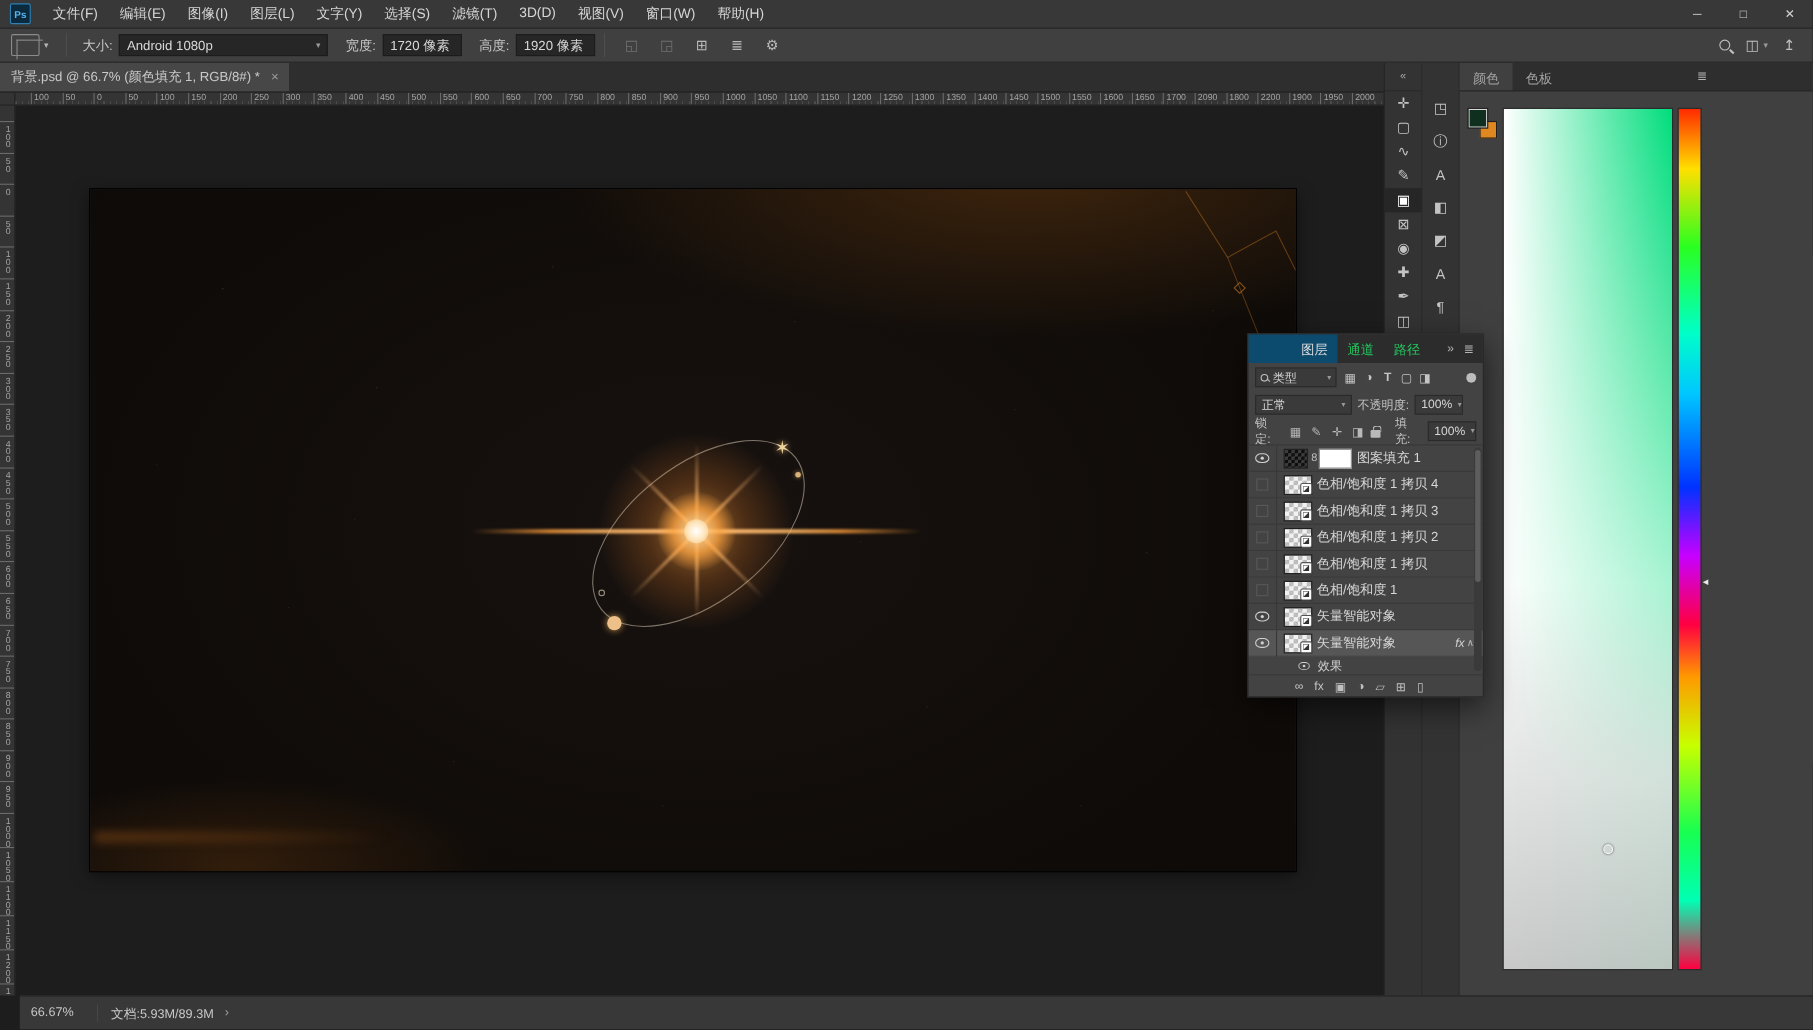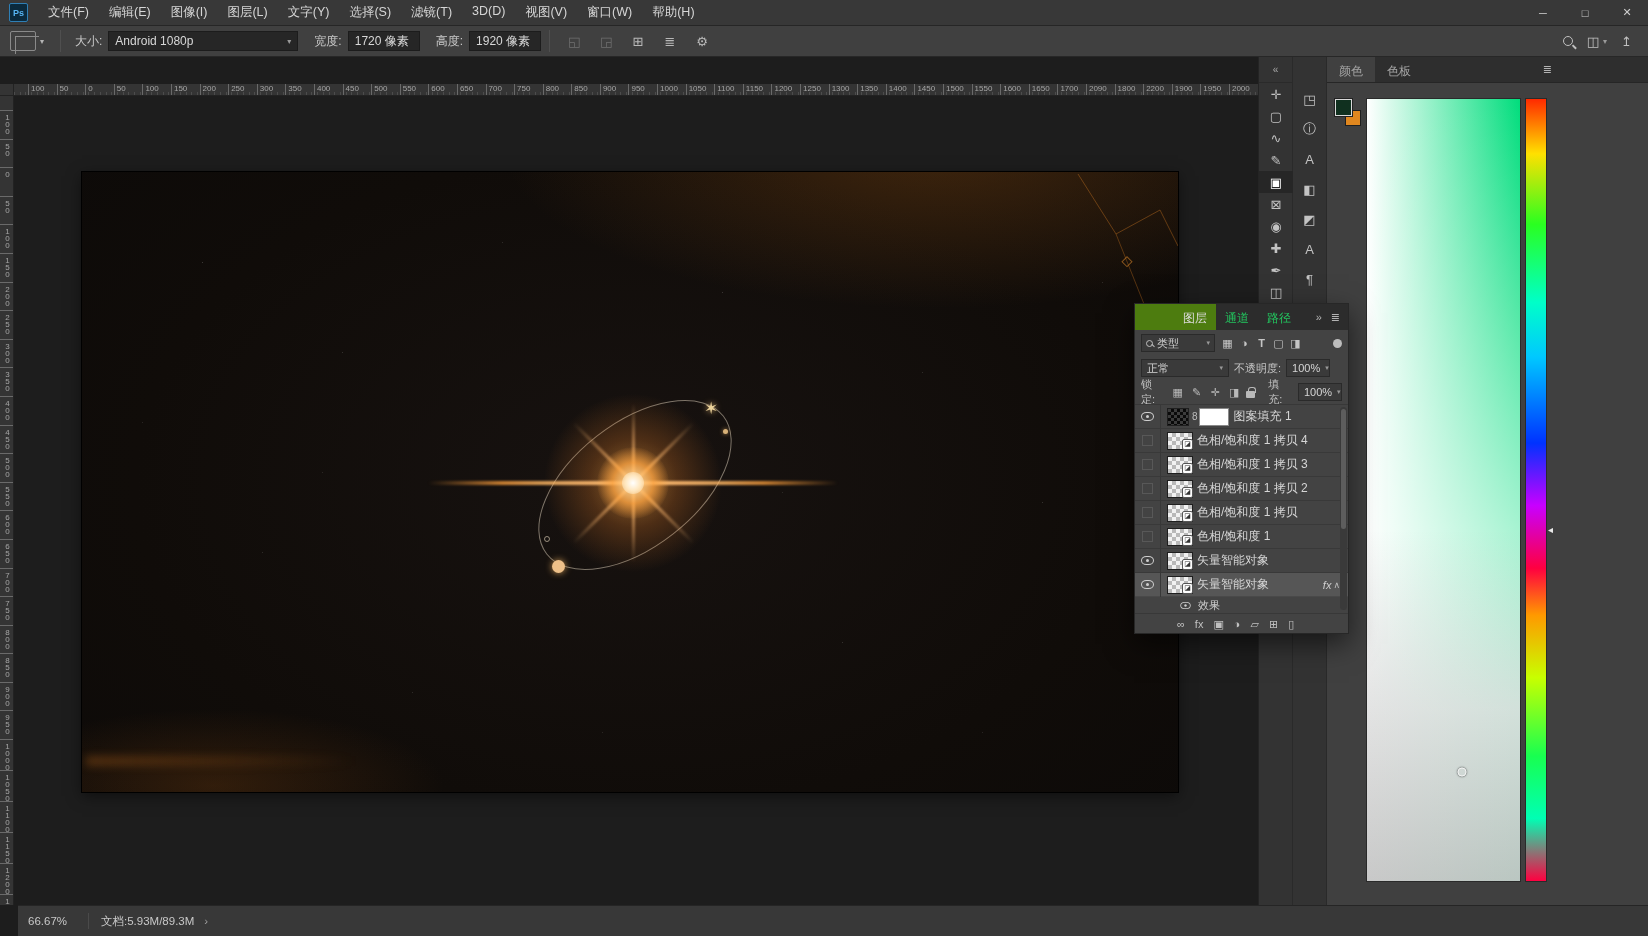--- a/index.html
+++ b/index.html
@@ -117,21 +117,21 @@
     background:linear-gradient(180deg,
       #ff2a00 0%, #ffe000 7%, #2aff20 16%, #00ffc8 26%, #00c8ff 33%, #0032ff 44%,
       #c800ff 52%, #ff0040 60%, #ff9900 66%, #c8ff00 74%, #18ff50 84%, #00ffb4 92%, #ff0040 100%); }
   .hue-marker { position:absolute; left:221px; color:#e8e8e8; font-size:10px; transform:translateY(-50%); }
 
   
   .layers-panel { position:absolute; left:1134px; top:303px; width:215px; height:331px; background:#434343;
     border:1px solid #272727; box-shadow:0 10px 26px rgba(0,0,0,.55); z-index:30; font-size:12px; color:#d6d6d6; }
   .lp-tabs { height:26px; background:#2c2c2c; display:flex; align-items:stretch; }
   .lp-tab { padding:6px 9px 0; color:#22c55e; font-size:12px; }
-  .lp-tab.active { background:#4d7c0f; color:#dcdcdc;padding-left:48px; }
+  .lp-tab.active { background:#0c4a6e; color:#dcdcdc;padding-left:48px; }
   .lp-head-icons { margin-left:auto; display:flex; align-items:center; gap:9px; padding-right:8px; color:#b3b3b3; font-size:11px; }
   .lp-filter { height:26px; display:flex; align-items:center; gap:4px; padding:0 6px; }
   .search-dd { width:74px; height:18px; background:#3a3a3a; border:1px solid #2a2a2a; display:flex; align-items:center; gap:4px; padding:0 4px; font-size:11px; color:#cfcfcf; }
   .search-dd .dd { margin-left:auto; font-size:7px; color:#9a9a9a; }
   .mag-sm { width:7px; height:7px; border:1.2px solid #bdbdbd; border-radius:50%; position:relative; flex:0 0 auto; }
   .mag-sm::after { content:""; position:absolute; width:4px; height:1.2px; background:#bdbdbd; transform:rotate(45deg); right:-3px; bottom:-1px; }
   .f-icon { width:17px; height:16px; display:flex; align-items:center; justify-content:center; color:#c5c5c5; font-size:11px; }
   .f-icon[data-kind="image"]::before { content:"▦"; }
   .f-icon[data-kind="adjustment"]::before { content:"◑"; }
   .f-icon[data-kind="type"]::before { content:"T"; font-weight:bold; }
@@ -245,20 +245,26 @@
     <div class="opt-right">
       <span class="mag"></span>
       <span style="display:flex;align-items:center;gap:4px">
         <span style="font-size:13px;color:#c0c0c0">◫</span>
         <span style="font-size:8px;color:#9a9a9a">▾</span>
       </span>
       <span style="font-size:13px;color:#c0c0c0">↥</span>
     </div>
   </div>
 
+  <div class="tab-bar">
+    <div class="doc-tab">
+      <span>背景.psd @ 66.7% (颜色填充 1, RGB/8#) *</span>
+      <span class="doc-close">×</span>
+    </div>
+  </div>
 
   <div class="ruler-corner"></div>
   <div class="h-ruler">
 
   <span class="h-cell">100</span>
       <span class="h-cell">50</span>
       <span class="h-cell">0</span>
       <span class="h-cell">50</span>
       <span class="h-cell">100</span>
       <span class="h-cell">150</span>

